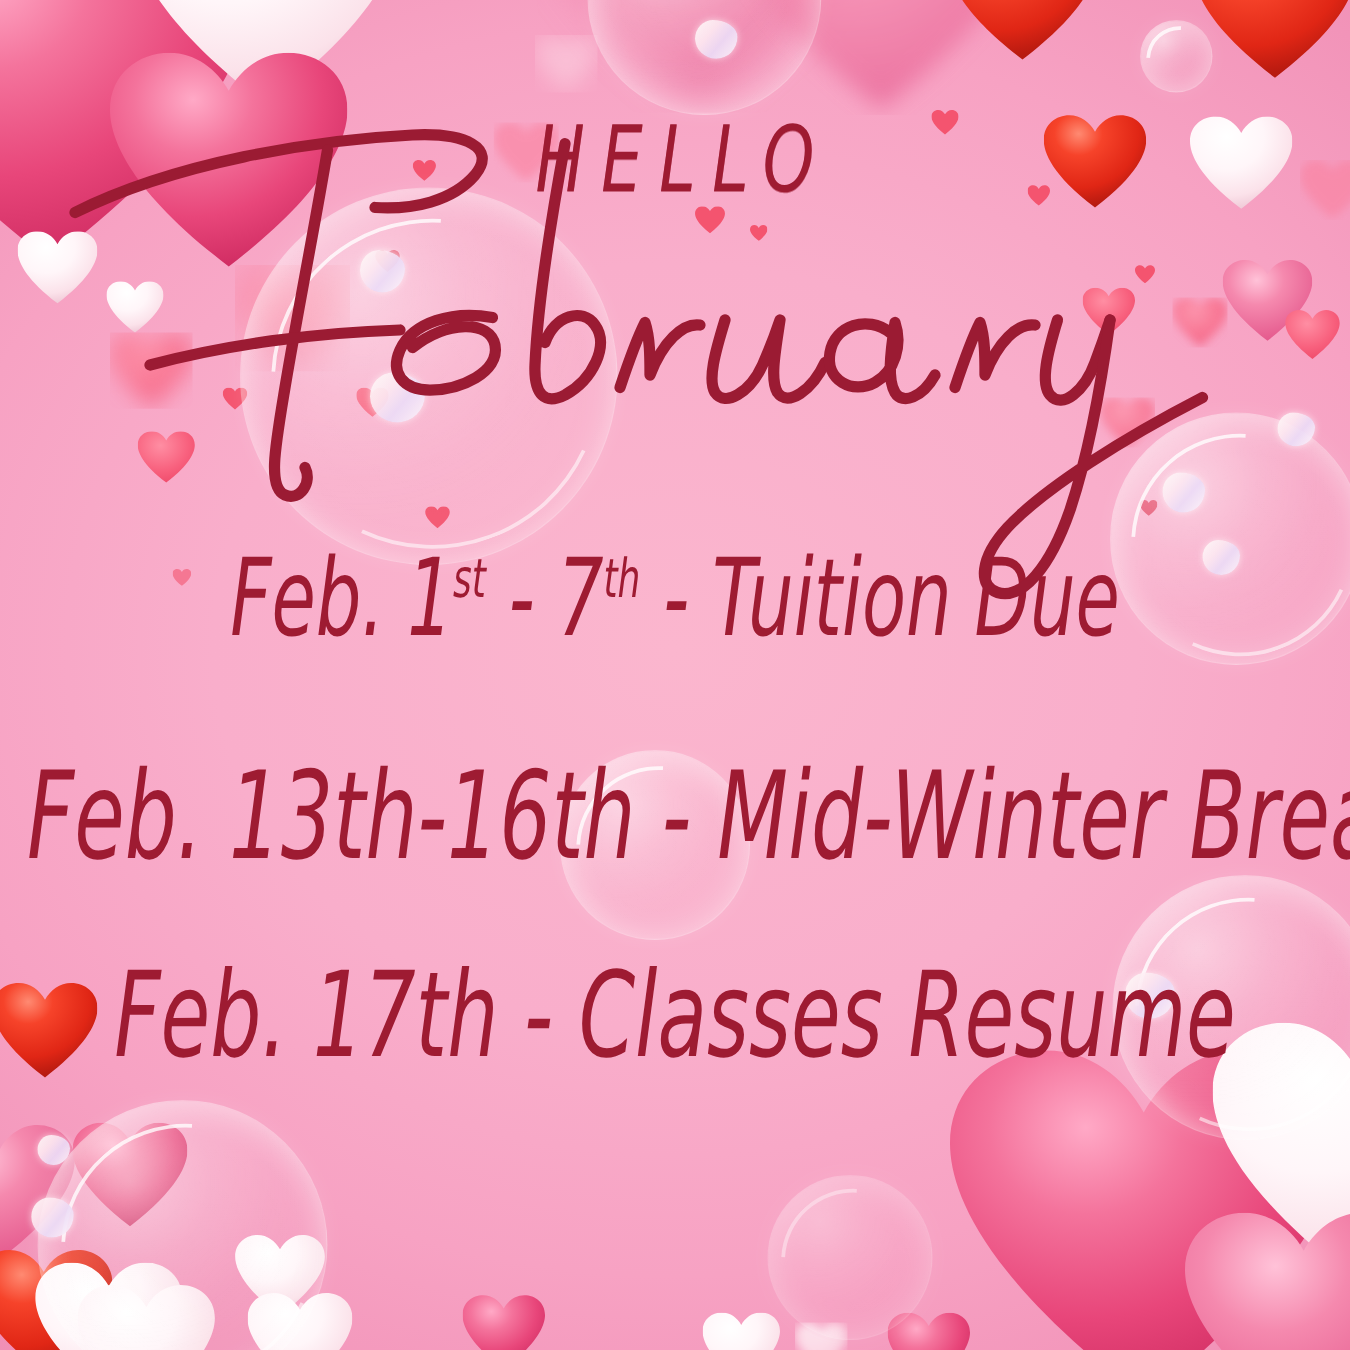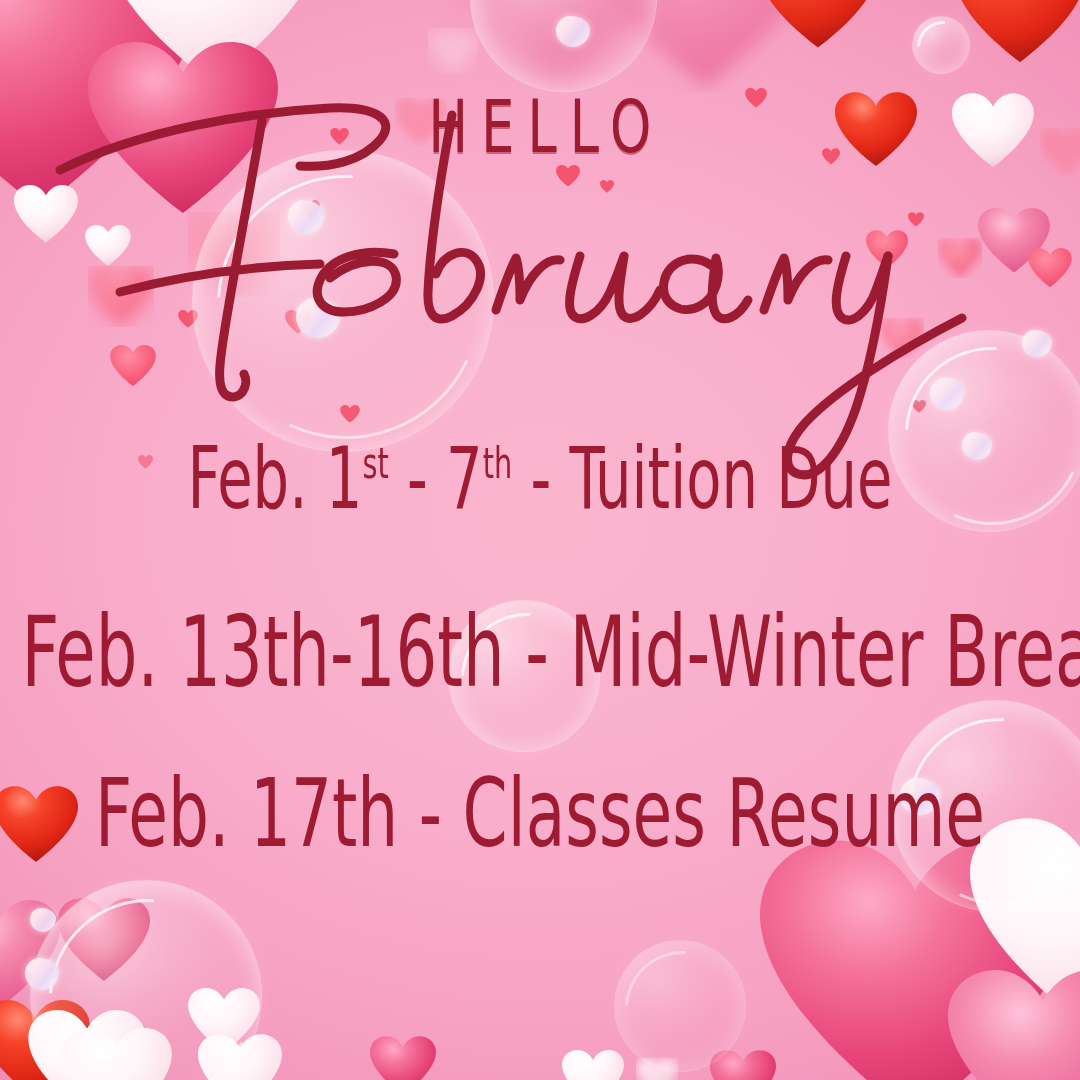--- a/index.html
+++ b/index.html
@@ -61,20 +61,21 @@
     background: linear-gradient(130deg, #fffdfa 0%, #fde9f2 35%, #ecdcf7 60%, #fff7fb 100%);
     box-shadow: 0 0 6px rgba(255,255,255,0.65);
     opacity: 0.92;
   }
 
   
   #text-layer {
     position: absolute;
     inset: 0;
     z-index: 40;
+    font-style: italic;
   }
 
   #hello {
     position: absolute;
     top: 84px;
     left: 0;
     width: 100%;
     text-align: center;
     color: #9E1B32;
     font-family: "Liberation Sans Narrow", "DejaVu Sans Condensed", "Liberation Sans", sans-serif;

